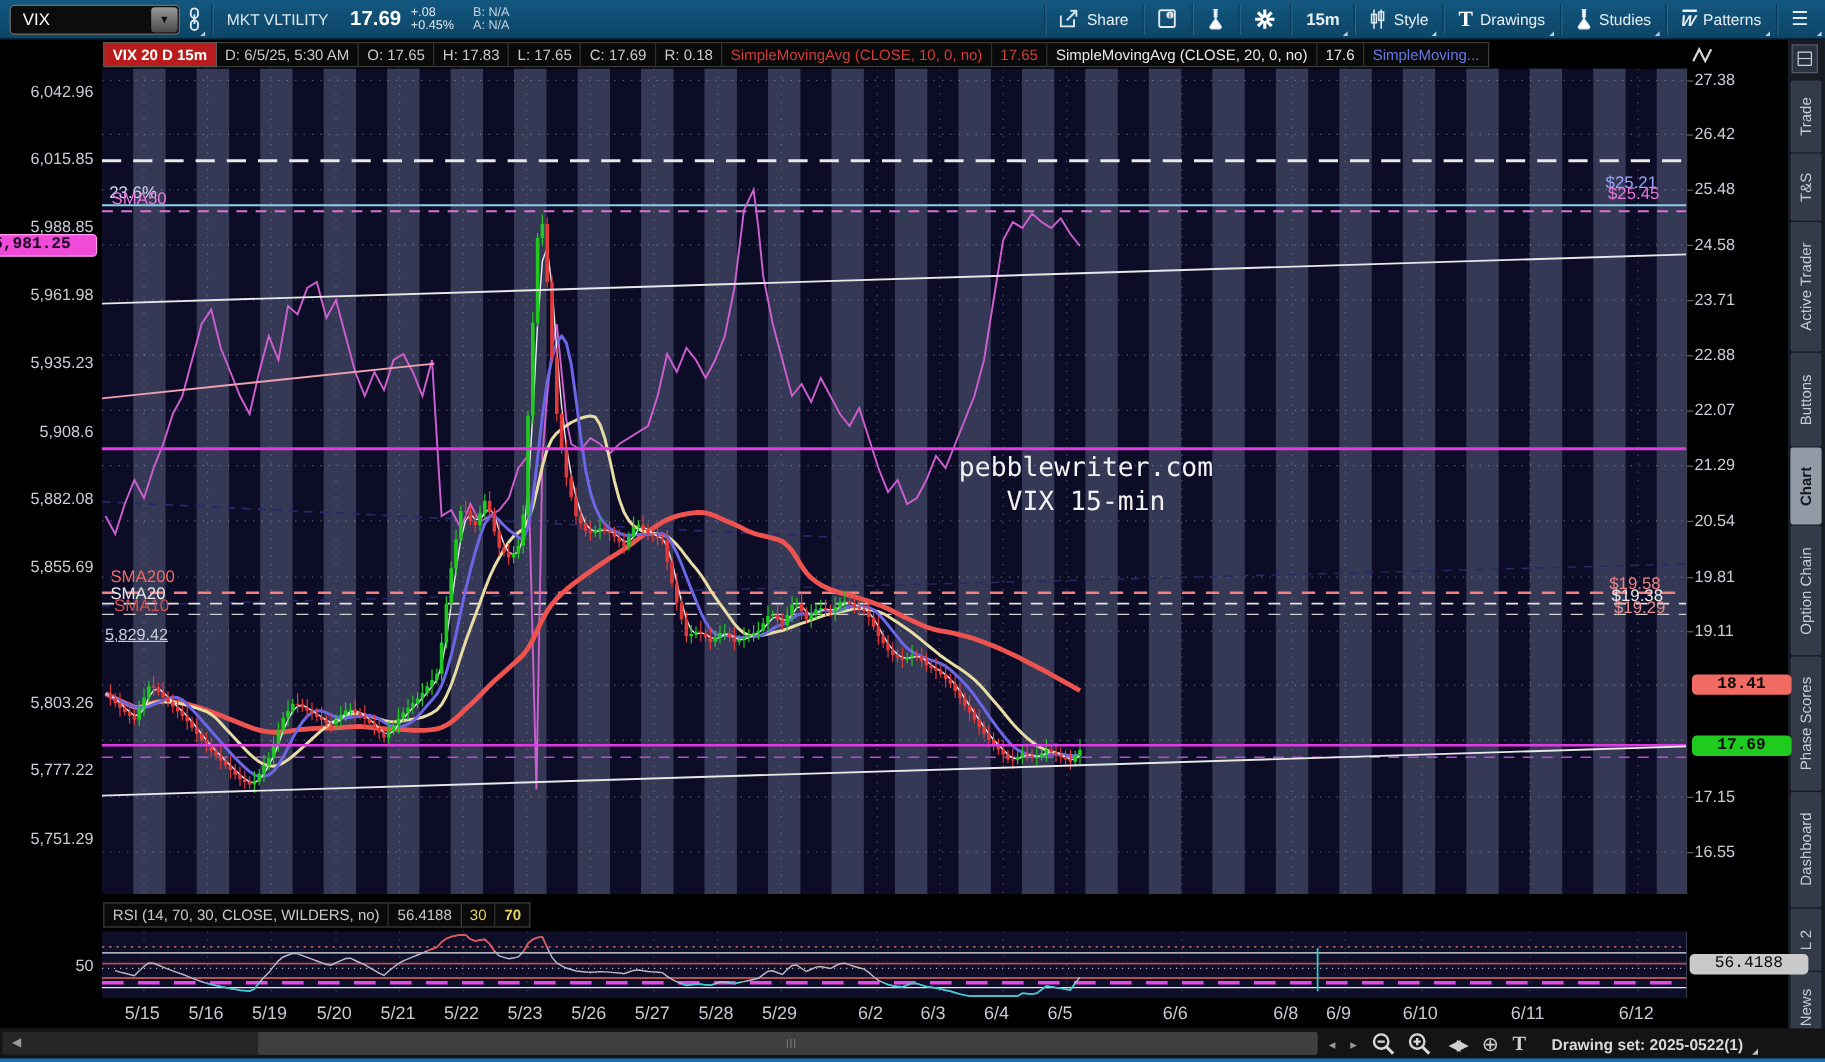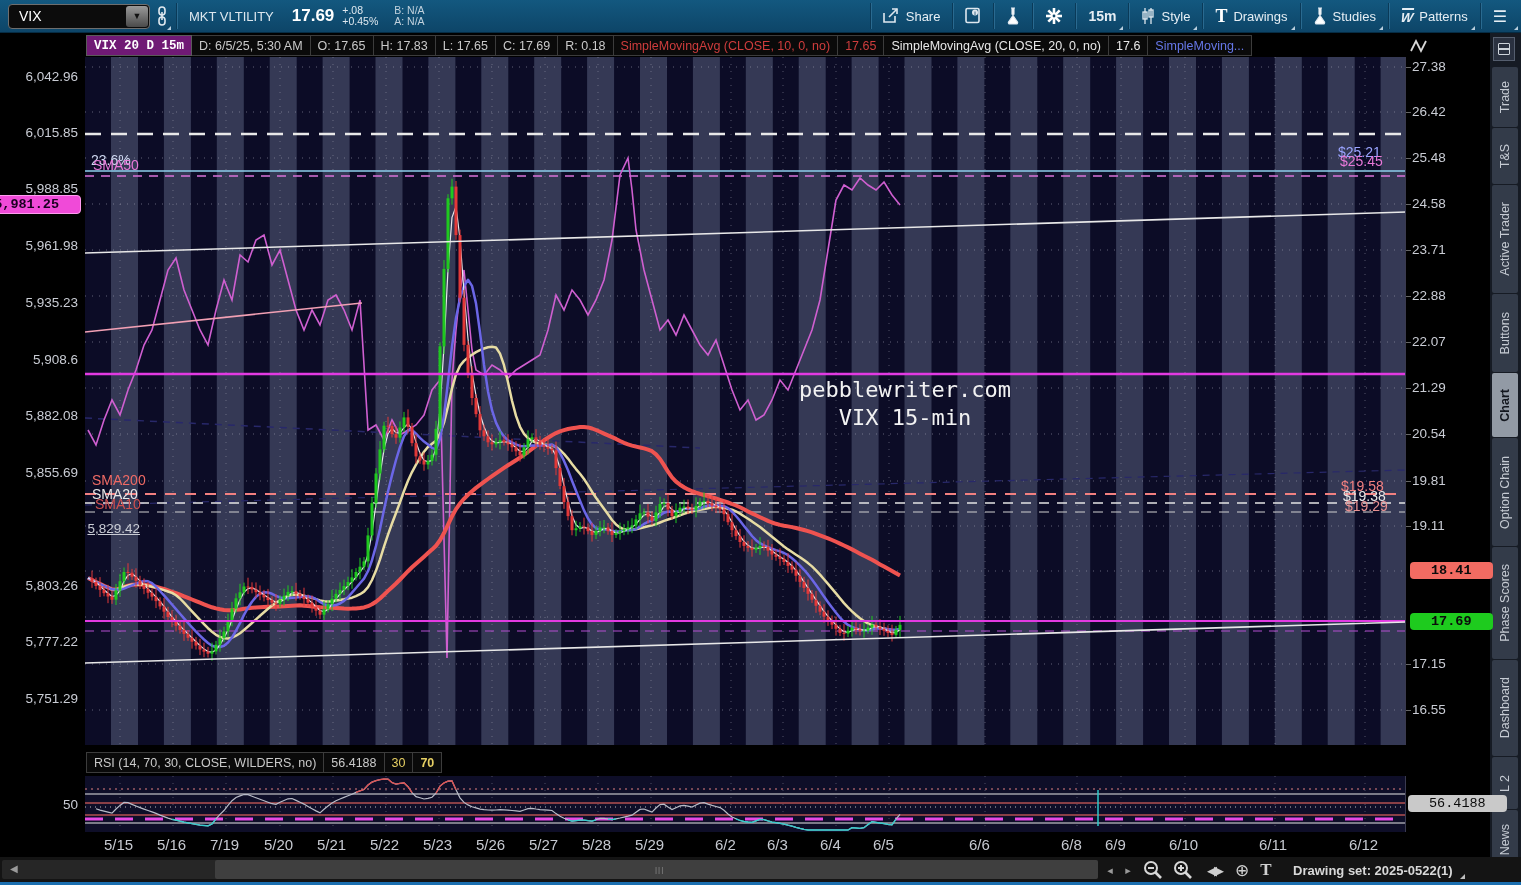--- a/index.html
+++ b/index.html
@@ -41,21 +41,21 @@
   .side-tab span { writing-mode:vertical-rl; transform:rotate(180deg);
     font-size:12.5px; color:#c6cbd3; white-space:nowrap; }
   .side-tab.active { background:#929aa5; }
   .side-tab.active span { color:#12161e; font-weight:bold; }
 
   
   .hdr-row { position:absolute; display:flex; align-items:stretch; height:21px; }
   .hdr-cell { display:flex; align-items:center; padding:0 7px; font-size:12.5px;
     color:#c9c9c9; background:#0a0a0a; border:1px solid #3c3c3c; border-left:none; }
   .hdr-cell:first-child { border-left:1px solid #3c3c3c; }
-  .hdr-cell.title { color:#fff; font-weight:bold; background:#701a75; border-color:#5a5a5a;font-family:Liberation Mono, monospace; }
+  .hdr-cell.title { color:#fff; font-weight:bold; background:#b91c1c; border-color:#5a5a5a; }
 
   
   .axis-label { position:absolute; font-size:13.5px; color:#c9ccd4; }
   .axis-label.left { right:1441px; text-align:right; width:75px; }
   .axis-label.right { left:1412px; }
   .badge { position:absolute; font-size:13.5px; border-radius:4px; padding:1px 21px;
     color:#0b0b0b; font-weight:bold;font-family:Liberation Mono, monospace; }
   .tickmark-r { position:absolute; left:1406px; width:5px; height:1px; background:#666; }
   #datebar { position:absolute; left:0; top:832px; width:1490px; height:25px; background:#000; }
   .date-label { position:absolute; top:4px; font-size:15px; color:#c6c9d0; }
@@ -848,21 +848,21 @@
         <path d="M11 32.8 L15 34.1 L19 35.1 L23 36.1 L27 37.1 L31 33.0 L35 29.4 L39 26.4 L43 26.7 L47 28.4 L51 30.0 L55 31.6 L59 33.1 L63 34.5 L67 35.9 L71 37.4 L75 39.1 L79 40.6 L83 42.1 L87 43.3 L91 44.2 L95 45.2 L99 46.1 L103 46.9 L107 47.7 L111 48.4 L115 49.2 L119 49.5 L123 49.9 L127 48.0 L131 42.9 L135 38.4 L139 34.5 L143 29.3 L147 24.7 L151 21.5 L155 19.9 L159 18.5 L163 18.7 L167 20.3 L171 21.8 L175 23.3 L179 24.8 L183 26.2 L187 27.7 L191 28.3 L195 26.3 L199 24.5 L203 22.8 L207 22.5 L211 24.4 L215 26.3 L219 28.1 L223 30.4 L227 32.7 L231 34.9 L235 36.9 L239 33.2 L243 30.0 L247 27.1 L251 24.7 L255 23.0 L259 21.4 L263 19.8 L267 18.2 L271 16.4 L275 14.9 L279 13.5 L283 9.0 L287 6.1 L291 4.6 L295 3.7 L299 3.0 L303 3.1 L307 6.6 L311 8.1 L315 7.4 L319 6.8 L323 10.7 L327 16.6 L331 20.6 L335 21.8 L339 23.0 L343 22.4 L347 21.2 L351 17.2 L355 10.1 L359 6.9 L363 5.2 L367 4.9 L371 13.7 L375 21.8 L379 26.4 L383 28.9 L387 30.7 L391 31.9 L395 33.1 L399 33.6 L403 34.0 L407 34.2 L411 34.0 L415 33.7 L419 33.9 L423 34.1 L427 34.5 L431 34.9 L435 35.4 L439 34.0 L443 32.7 L447 32.3 L451 33.0 L455 33.6 L459 33.9 L463 34.2 L467 34.5 L471 37.6 L475 40.2 L479 42.2 L483 43.8 L487 45.2 L491 44.6 L495 44.1 L499 44.2 L503 44.7 L507 45.1 L511 43.8 L515 42.4 L519 42.4 L523 43.0 L527 43.7 L531 42.8 L535 42.0 L539 41.1 L543 40.2 L547 39.2 L551 36.2 L555 33.4 L559 33.0 L563 34.6 L567 36.1 L571 32.0 L575 28.6 L579 28.2 L583 31.1 L587 33.6 L591 31.7 L595 29.9 L599 29.4 L603 30.2 L607 31.1 L611 29.0 L615 27.1 L619 26.6 L623 28.1 L627 29.4 L631 30.5 L635 31.6 L639 34.3 L643 38.0 L647 41.0 L651 42.8 L655 44.5 L659 45.5 L663 46.0 L667 46.4 L671 44.9 L675 43.3 L679 43.6 L683 44.9 L687 46.1 L691 46.7 L695 47.3 L699 48.2 L703 49.2 L707 50.1 L711 51.3 L715 52.4 L719 53.3 L723 54.0 L727 54.0 L731 54.0 L735 54.0 L739 54.0 L743 54.0 L747 54.0 L751 54.0 L755 54.0 L759 54.0 L763 54.0 L767 51.7 L771 52.0 L775 52.3 L779 51.7 L783 48.6 L787 45.7 L791 46.3 L795 47.0 L799 47.6 L803 48.3 L807 48.9 L811 43.2 L815 38.4 " fill="none" stroke="#b9bcc8" stroke-width="1.2"></path>
         <path d="M11 32.8 M15 34.1 M19 35.1 M23 36.1 M27 37.1 M31 33.0 M35 29.4 M39 26.4 M43 26.7 M47 28.4 M51 30.0 M55 31.6 M59 33.1 M63 34.5 M67 35.9 M71 37.4 M75 39.1 M79 40.6 M83 42.1 M87 43.3 M91 44.2 M95 45.2 M99 46.1 M103 46.9 M107 47.7 M111 48.4 M115 49.2 M119 49.5 M123 49.9 M127 48.0 M131 42.9 M135 38.4 M139 34.5 M143 29.3 M147 24.7 M151 21.5 M155 19.9 M159 18.5 M163 18.7 M167 20.3 M171 21.8 M175 23.3 M179 24.8 M183 26.2 M187 27.7 M191 28.3 M195 26.3 M199 24.5 M203 22.8 M207 22.5 M211 24.4 M215 26.3 M219 28.1 M223 30.4 M227 32.7 M231 34.9 M235 36.9 M239 33.2 M243 30.0 M247 27.1 M251 24.7 M255 23.0 M259 21.4 M263 19.8 M267 18.2 M271 16.4 L275 14.9 L279 13.5 L283 9.0 L287 6.1 L291 4.6 L295 3.7 L299 3.0 L303 3.1 L307 6.6 L311 8.1 L315 7.4 L319 6.8 L323 10.7 L327 16.6 M331 20.6 M335 21.8 M339 23.0 M343 22.4 M347 21.2 M351 17.2 L355 10.1 L359 6.9 L363 5.2 L367 4.9 L371 13.7 M375 21.8 M379 26.4 M383 28.9 M387 30.7 M391 31.9 M395 33.1 M399 33.6 M403 34.0 M407 34.2 M411 34.0 M415 33.7 M419 33.9 M423 34.1 M427 34.5 M431 34.9 M435 35.4 M439 34.0 M443 32.7 M447 32.3 M451 33.0 M455 33.6 M459 33.9 M463 34.2 M467 34.5 M471 37.6 M475 40.2 M479 42.2 M483 43.8 M487 45.2 M491 44.6 M495 44.1 M499 44.2 M503 44.7 M507 45.1 M511 43.8 M515 42.4 M519 42.4 M523 43.0 M527 43.7 M531 42.8 M535 42.0 M539 41.1 M543 40.2 M547 39.2 M551 36.2 M555 33.4 M559 33.0 M563 34.6 M567 36.1 M571 32.0 M575 28.6 M579 28.2 M583 31.1 M587 33.6 M591 31.7 M595 29.9 M599 29.4 M603 30.2 M607 31.1 M611 29.0 M615 27.1 M619 26.6 M623 28.1 M627 29.4 M631 30.5 M635 31.6 M639 34.3 M643 38.0 M647 41.0 M651 42.8 M655 44.5 M659 45.5 M663 46.0 M667 46.4 M671 44.9 M675 43.3 M679 43.6 M683 44.9 M687 46.1 M691 46.7 M695 47.3 M699 48.2 M703 49.2 M707 50.1 M711 51.3 M715 52.4 M719 53.3 M723 54.0 M727 54.0 M731 54.0 M735 54.0 M739 54.0 M743 54.0 M747 54.0 M751 54.0 M755 54.0 M759 54.0 M763 54.0 M767 51.7 M771 52.0 M775 52.3 M779 51.7 M783 48.6 M787 45.7 M791 46.3 M795 47.0 M799 47.6 M803 48.3 M807 48.9 M811 43.2 M815 38.4 " fill="none" stroke="#e05050" stroke-width="1.3"></path>
         <path d="M11 32.8 M15 34.1 M19 35.1 M23 36.1 M27 37.1 M31 33.0 M35 29.4 M39 26.4 M43 26.7 M47 28.4 M51 30.0 M55 31.6 M59 33.1 M63 34.5 M67 35.9 M71 37.4 M75 39.1 M79 40.6 M83 42.1 M87 43.3 L91 44.2 L95 45.2 L99 46.1 L103 46.9 L107 47.7 L111 48.4 L115 49.2 L119 49.5 L123 49.9 L127 48.0 L131 42.9 M135 38.4 M139 34.5 M143 29.3 M147 24.7 M151 21.5 M155 19.9 M159 18.5 M163 18.7 M167 20.3 M171 21.8 M175 23.3 M179 24.8 M183 26.2 M187 27.7 M191 28.3 M195 26.3 M199 24.5 M203 22.8 M207 22.5 M211 24.4 M215 26.3 M219 28.1 M223 30.4 M227 32.7 M231 34.9 M235 36.9 M239 33.2 M243 30.0 M247 27.1 M251 24.7 M255 23.0 M259 21.4 M263 19.8 M267 18.2 M271 16.4 M275 14.9 M279 13.5 M283 9.0 M287 6.1 M291 4.6 M295 3.7 M299 3.0 M303 3.1 M307 6.6 M311 8.1 M315 7.4 M319 6.8 M323 10.7 M327 16.6 M331 20.6 M335 21.8 M339 23.0 M343 22.4 M347 21.2 M351 17.2 M355 10.1 M359 6.9 M363 5.2 M367 4.9 M371 13.7 M375 21.8 M379 26.4 M383 28.9 M387 30.7 M391 31.9 M395 33.1 M399 33.6 M403 34.0 M407 34.2 M411 34.0 M415 33.7 M419 33.9 M423 34.1 M427 34.5 M431 34.9 M435 35.4 M439 34.0 M443 32.7 M447 32.3 M451 33.0 M455 33.6 M459 33.9 M463 34.2 M467 34.5 M471 37.6 M475 40.2 M479 42.2 M483 43.8 L487 45.2 L491 44.6 L495 44.1 L499 44.2 L503 44.7 L507 45.1 L511 43.8 M515 42.4 M519 42.4 M523 43.0 L527 43.7 L531 42.8 M535 42.0 M539 41.1 M543 40.2 M547 39.2 M551 36.2 M555 33.4 M559 33.0 M563 34.6 M567 36.1 M571 32.0 M575 28.6 M579 28.2 M583 31.1 M587 33.6 M591 31.7 M595 29.9 M599 29.4 M603 30.2 M607 31.1 M611 29.0 M615 27.1 M619 26.6 M623 28.1 M627 29.4 M631 30.5 M635 31.6 M639 34.3 M643 38.0 M647 41.0 M651 42.8 L655 44.5 L659 45.5 L663 46.0 L667 46.4 L671 44.9 L675 43.3 L679 43.6 L683 44.9 L687 46.1 L691 46.7 L695 47.3 L699 48.2 L703 49.2 L707 50.1 L711 51.3 L715 52.4 L719 53.3 L723 54.0 L727 54.0 L731 54.0 L735 54.0 L739 54.0 L743 54.0 L747 54.0 L751 54.0 L755 54.0 L759 54.0 L763 54.0 L767 51.7 L771 52.0 L775 52.3 L779 51.7 L783 48.6 L787 45.7 L791 46.3 L795 47.0 L799 47.6 L803 48.3 L807 48.9 L811 43.2 M815 38.4 " fill="none" stroke="#33cccc" stroke-width="1.3"></path>
         <line x1="1013" y1="14" x2="1013" y2="50" stroke="#2ec8c8" stroke-width="1.5"></line>
         <line x1="1320.5" y1="0" x2="1320.5" y2="56" stroke="#3a3a50" stroke-width="1"></line>
       </svg></div>
 
   <div id="datebar">
       <div class="date-label" style="left: 104px;">5/15</div>
       <div class="date-label" style="left: 157px;">5/16</div>
-      <div class="date-label" style="left: 210px;">7/19</div>
+      <div class="date-label" style="left: 210px;">5/19</div>
       <div class="date-label" style="left: 264px;">5/20</div>
       <div class="date-label" style="left: 317px;">5/21</div>
       <div class="date-label" style="left: 370px;">5/22</div>
       <div class="date-label" style="left: 423px;">5/23</div>
       <div class="date-label" style="left: 476px;">5/26</div>
       <div class="date-label" style="left: 529px;">5/27</div>
       <div class="date-label" style="left: 582px;">5/28</div>
       <div class="date-label" style="left: 635px;">5/29</div>
       <div class="date-label" style="left: 715px;">6/2</div>
       <div class="date-label" style="left: 767px;">6/3</div>

